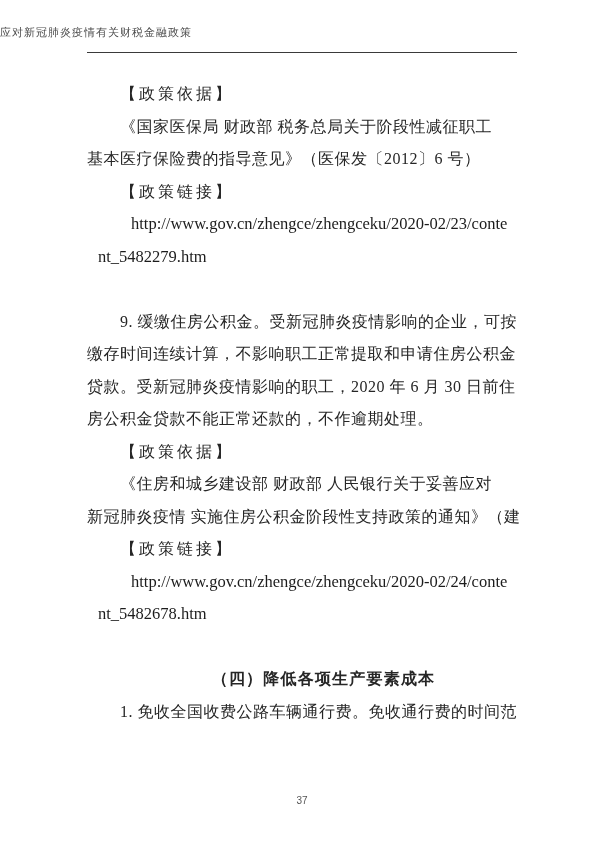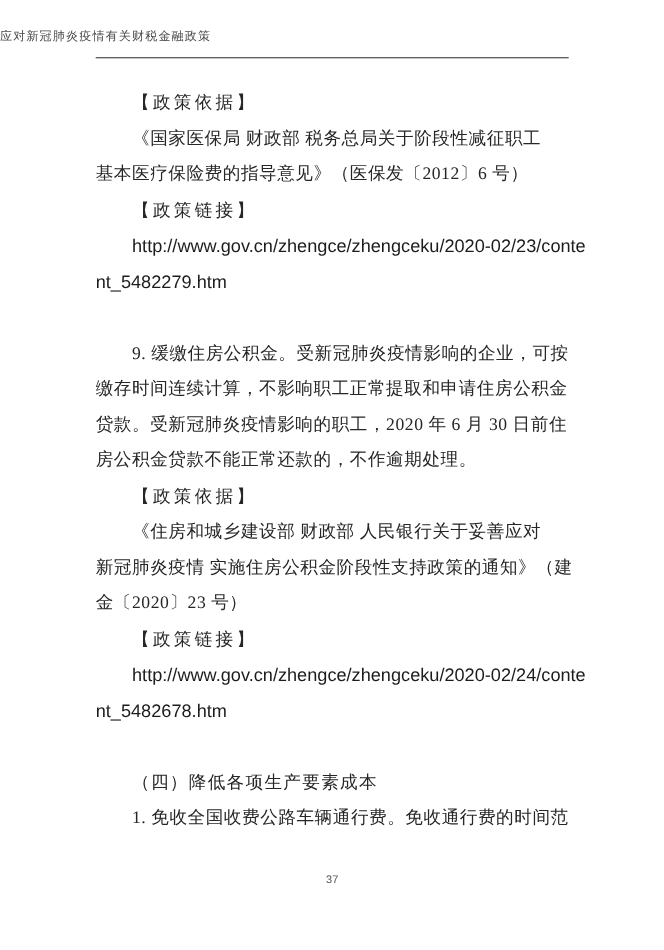--- a/index.html
+++ b/index.html
@@ -42,28 +42,30 @@
   }
   .ln {
     height: 32.5px;
     line-height: 32.5px;
     letter-spacing: 0.5px;
     white-space: nowrap;
   }
   .indent { padding-left: 33px; }
   .label { letter-spacing: 3px; }
   .url {
-    font-family: Liberation Sans, sans-serif;
+    font-family: Liberation Serif, serif;
     font-size: 16.5px;
     letter-spacing: 0;
     color: #1c1c1c;
+    margin-left: 11px;
   }
   .heading {
-    font-weight: normal;
+    font-weight: bold;
     letter-spacing: 1.2px;
+    text-align: center;
   }
   .page-number {
     position: absolute;
     top: 795px;
     left: 0;
     right: 0;
     text-align: center;
     font-size: 10px;
     color: #555555;
     font-family: "Liberation Sans", "DejaVu Sans", sans-serif;
@@ -86,21 +88,20 @@
     <div class="ln indent url">http://www.gov.cn/zhengce/zhengceku/2020-02/23/conte</div>
     <div class="ln url">nt_5482279.htm</div>
     <div class="ln"></div>
     <div class="ln indent">9. 缓缴住房公积金。受新冠肺炎疫情影响的企业，可按</div>
     <div class="ln">缴存时间连续计算，不影响职工正常提取和申请住房公积金</div>
     <div class="ln">贷款。受新冠肺炎疫情影响的职工，2020 年 6 月 30 日前住</div>
     <div class="ln">房公积金贷款不能正常还款的，不作逾期处理。</div>
     <div class="ln indent label">【政策依据】</div>
     <div class="ln indent">《住房和城乡建设部 财政部 人民银行关于妥善应对</div>
     <div class="ln">新冠肺炎疫情 实施住房公积金阶段性支持政策的通知》（建</div>
-    <div class="ln">金〔2020〕23 号）</div>
     <div class="ln indent label">【政策链接】</div>
     <div class="ln indent url">http://www.gov.cn/zhengce/zhengceku/2020-02/24/conte</div>
     <div class="ln url">nt_5482678.htm</div>
     <div class="ln"></div>
     <div class="ln indent heading">（四）降低各项生产要素成本</div>
     <div class="ln indent">1. 免收全国收费公路车辆通行费。免收通行费的时间范</div>
   </div>
 
   <div class="page-number">37</div>
 

